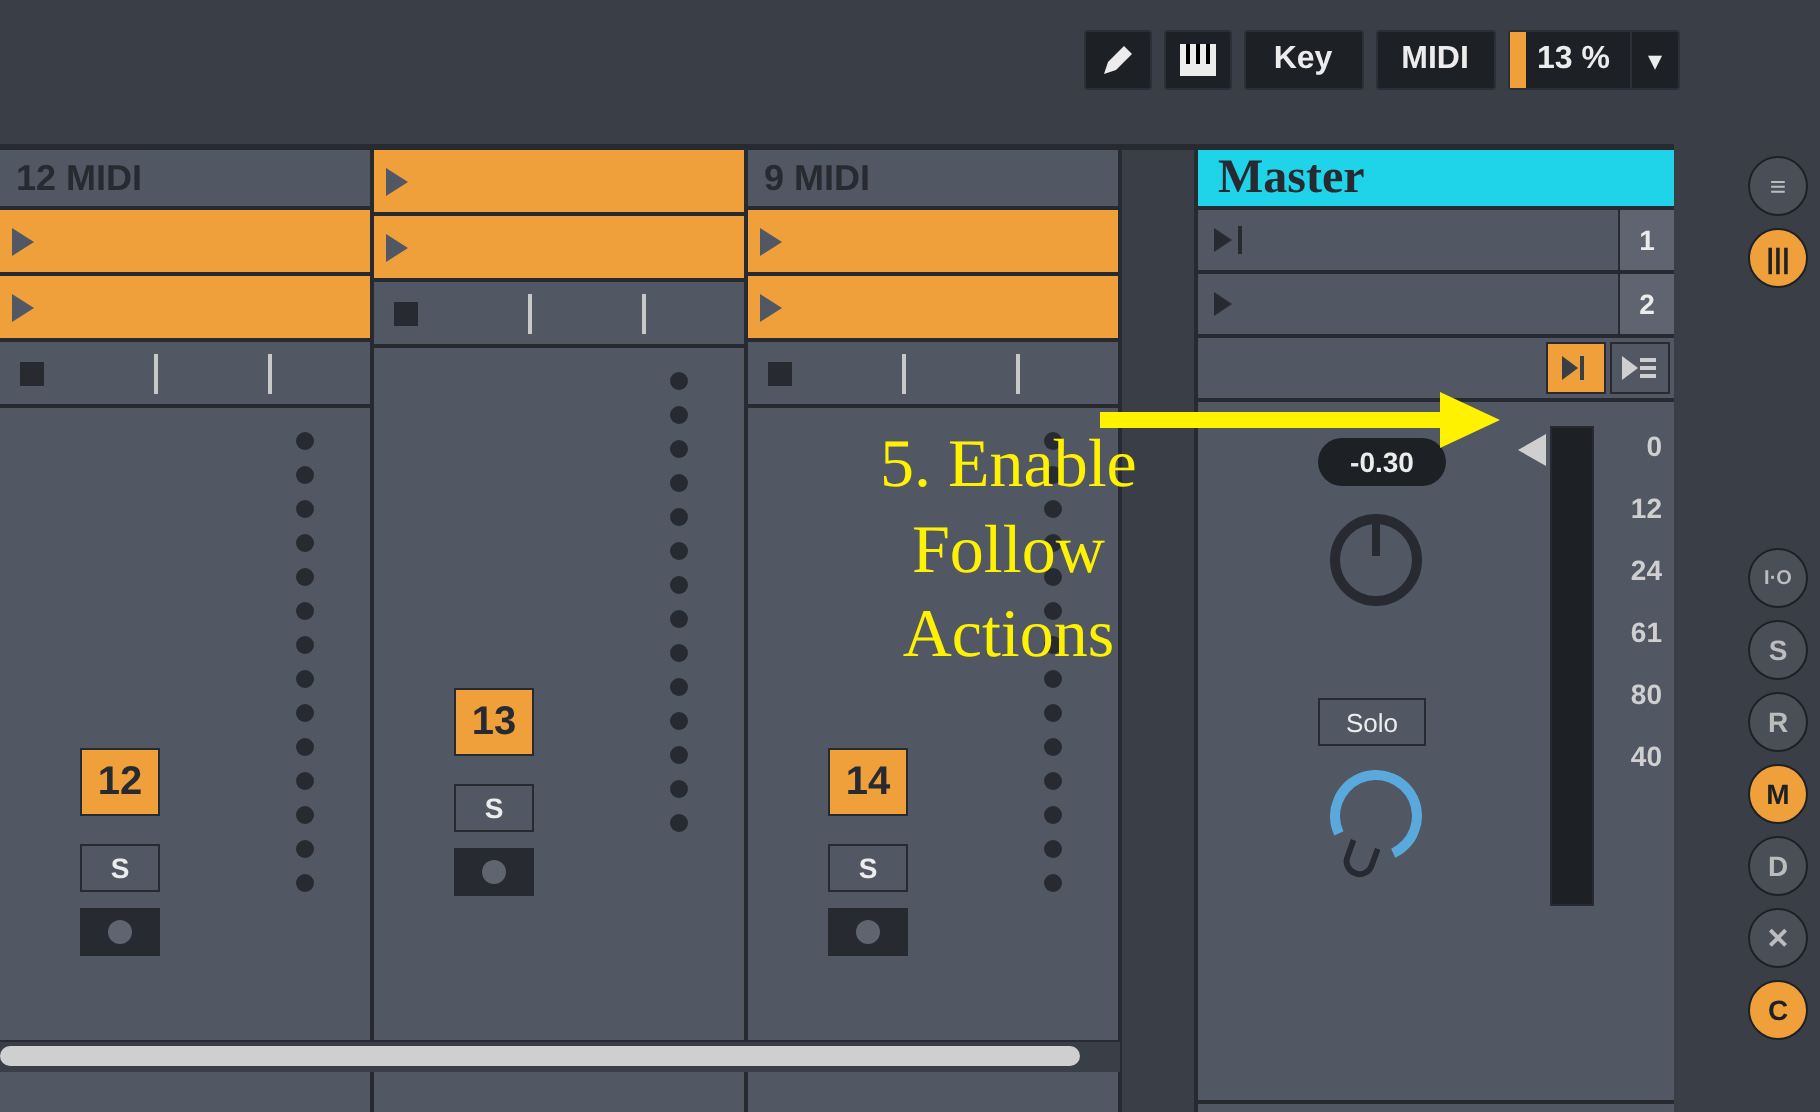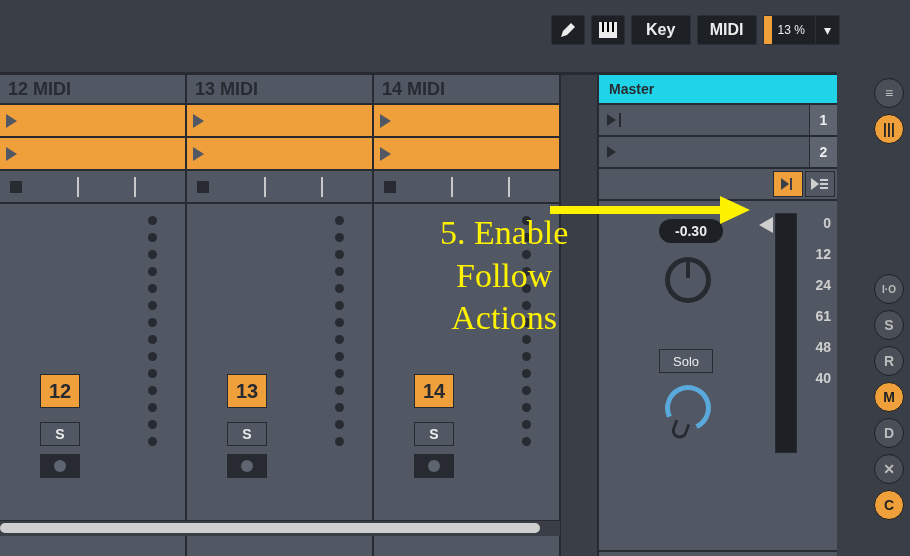--- a/index.html
+++ b/index.html
@@ -53,21 +53,21 @@
     font-size:16px;
     font-weight:bold;
   }
   .top-btn.icon{padding:0;width:34px;}
   .top-btn.wide{min-width:60px;}
   .pct-box{
     display:flex;align-items:center;
     background:var(--darker);border:1px solid var(--border);border-radius:2px;
   }
   .pct-box .marker{width:8px;height:28px;background:var(--orange);margin-right:6px;}
-  .pct-box .val{color:var(--white);font-size:12px;font-weight:normal;padding:0 10px 0 0;}
+  .pct-box .val{color:var(--white);font-size:16px;font-weight:bold;padding:0 10px 0 0;}
   .pct-box .caret{color:var(--white);padding:0 8px;border-left:1px solid var(--border);height:28px;display:flex;align-items:center;}
 
   
   .grid{
     position:absolute;
     left:0;top:72px;
     display:flex;
     height:516px;
     border-top:3px solid var(--dark);
   }
@@ -155,22 +155,23 @@
     width:240px;
     background:var(--panel);
     display:flex;flex-direction:column;
     border-left:2px solid var(--dark);
   }
   .m-header{
     height:30px;
     background:var(--cyan);
     display:flex;align-items:center;
     padding:0 10px;
-    font-size:14px;font-weight:bold;
+    font-size:24px;font-weight:bold;
     border-bottom:2px solid var(--dark);
+    font-family:Liberation Serif, serif;
   }
   .scene-row{
     height:32px;
     display:flex;
     border-bottom:2px solid var(--dark);
   }
   .scene-play{
     flex:1;background:var(--panel);
     display:flex;align-items:center;padding:0 8px;
   }
@@ -372,21 +373,20 @@
       <div class="tracknum">12</div>
       <div class="btn-s">S</div>
       <div class="btn-rec">
           <div class="rec-dot"></div>
         </div>
       <div class="slider-line"></div>
     </div>
   </div>
 
   <div class="track">
-    <div class="t-header">13 MIDI</div>
     <div class="clip-row">
         <div class="play-tri"></div>
       </div>
     <div class="clip-row">
         <div class="play-tri"></div>
       </div>
     <div class="stop-row">
       <div class="stop-sq"></div>
       <div class="tick"></div>
       <div class="tick"></div>
@@ -411,21 +411,21 @@
       <div class="tracknum">13</div>
       <div class="btn-s">S</div>
       <div class="btn-rec">
           <div class="rec-dot"></div>
         </div>
       <div class="slider-line"></div>
     </div>
   </div>
 
   <div class="track">
-    <div class="t-header">14 MIDI</div>
+    <div class="t-header">9 MIDI</div>
     <div class="clip-row">
         <div class="play-tri"></div>
       </div>
     <div class="clip-row">
         <div class="play-tri"></div>
       </div>
     <div class="stop-row">
       <div class="stop-sq"></div>
       <div class="tick"></div>
       <div class="tick"></div>
@@ -496,21 +496,21 @@
         </div>
       <div class="solo-lbl">Solo</div>
       <div class="cue-knob"></div>
       <div class="meter-tri"></div>
       <div class="meter"></div>
       <div class="db-labels">
         <span>0</span>
         <span>12</span>
         <span>24</span>
         <span>61</span>
-        <span>48</span>
+        <span>80</span>
         <span>40</span>
       </div>
     </div>
     <div class="m-footer">
       <div class="sl"></div>
     </div>
   </div>
 </div>
 
 <div class="right-stack">

